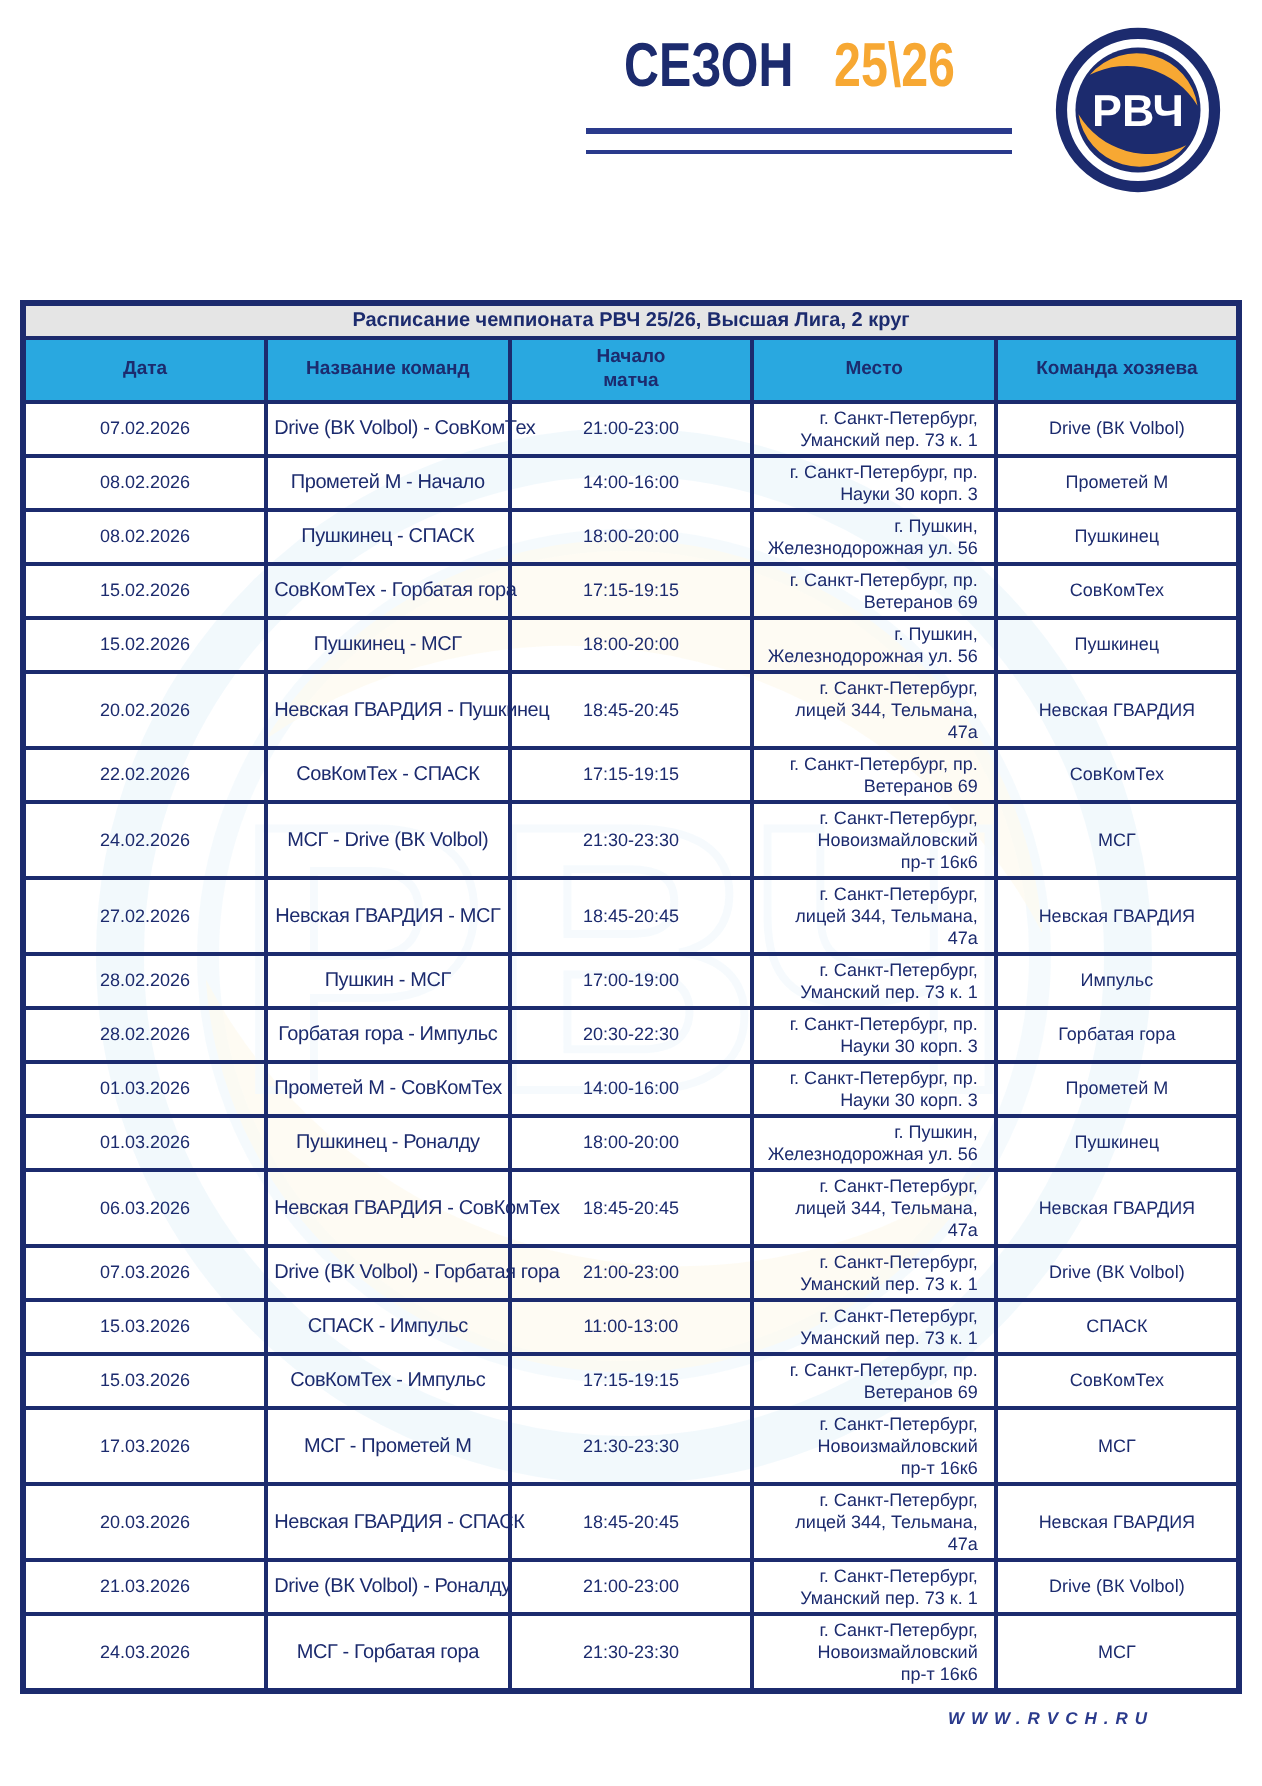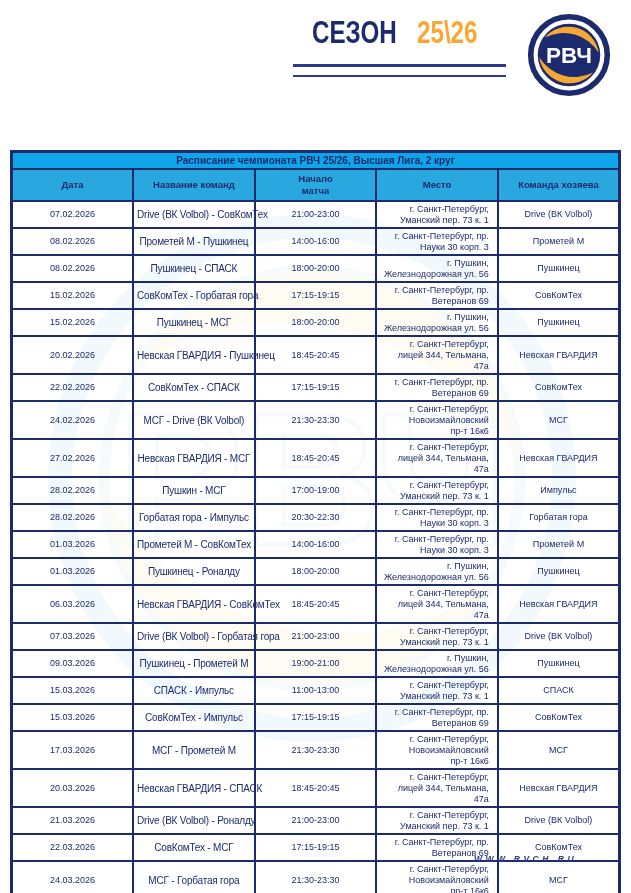--- a/index.html
+++ b/index.html
@@ -41,21 +41,21 @@
     border:3px solid #1C2B6E;
     background:transparent;
   }
   table.schedule td,table.schedule th{
     border:2px solid #1C2B6E;
     color:#1C2B6E;
     vertical-align:middle;
     overflow:visible;
   }
   tr.title-row td{
-    background:#0ea5e9;
+    background:#e5e5e5;
     font-weight:bold;font-size:10px;height:13px;
     text-align:center;padding:1px 2px;
   }
   tr.head-row th{
     background:#29A8E0;
     font-weight:700;font-size:9.5px;line-height:12px;
     text-align:center;height:28px;padding:1px 3px;
   }
   tbody td{
     font-size:9px;line-height:11px;
@@ -126,21 +126,21 @@
     <tbody>
         <tr>
           <td class="c0">07.02.2026</td>
           <td class="c1">Drive (ВК Volbol) - СовКомТех</td>
           <td class="c2">21:00-23:00</td>
           <td class="c3">г. Санкт-Петербург, Уманский пер. 73 к. 1</td>
           <td class="c4">Drive (ВК Volbol)</td>
         </tr>
         <tr>
           <td class="c0">08.02.2026</td>
-          <td class="c1">Прометей М - Пушкинец</td>
+          <td class="c1">Прометей М - Начало</td>
           <td class="c2">14:00-16:00</td>
           <td class="c3">г. Санкт-Петербург, пр. Науки 30 корп. 3</td>
           <td class="c4">Прометей М</td>
         </tr>
         <tr>
           <td class="c0">08.02.2026</td>
           <td class="c1">Пушкинец - СПАСК</td>
           <td class="c2">18:00-20:00</td>
           <td class="c3">г. Пушкин, Железнодорожная ул. 56</td>
           <td class="c4">Пушкинец</td>
@@ -227,27 +227,20 @@
           <td class="c4">Невская ГВАРДИЯ</td>
         </tr>
         <tr>
           <td class="c0">07.03.2026</td>
           <td class="c1">Drive (ВК Volbol) - Горбатая гора</td>
           <td class="c2">21:00-23:00</td>
           <td class="c3">г. Санкт-Петербург, Уманский пер. 73 к. 1</td>
           <td class="c4">Drive (ВК Volbol)</td>
         </tr>
         <tr>
-          <td class="c0">09.03.2026</td>
-          <td class="c1">Пушкинец - Прометей М</td>
-          <td class="c2">19:00-21:00</td>
-          <td class="c3">г. Пушкин, Железнодорожная ул. 56</td>
-          <td class="c4">Пушкинец</td>
-        </tr>
-        <tr>
           <td class="c0">15.03.2026</td>
           <td class="c1">СПАСК - Импульс</td>
           <td class="c2">11:00-13:00</td>
           <td class="c3">г. Санкт-Петербург, Уманский пер. 73 к. 1</td>
           <td class="c4">СПАСК</td>
         </tr>
         <tr>
           <td class="c0">15.03.2026</td>
           <td class="c1">СовКомТех - Импульс</td>
           <td class="c2">17:15-19:15</td>
@@ -271,27 +264,20 @@
           <td class="c4">Невская ГВАРДИЯ</td>
         </tr>
         <tr>
           <td class="c0">21.03.2026</td>
           <td class="c1">Drive (ВК Volbol) - Роналду</td>
           <td class="c2">21:00-23:00</td>
           <td class="c3">г. Санкт-Петербург, Уманский пер. 73 к. 1</td>
           <td class="c4">Drive (ВК Volbol)</td>
         </tr>
         <tr>
-          <td class="c0">22.03.2026</td>
-          <td class="c1">СовКомТех - МСГ</td>
-          <td class="c2">17:15-19:15</td>
-          <td class="c3">г. Санкт-Петербург, пр. Ветеранов 69</td>
-          <td class="c4">СовКомТех</td>
-        </tr>
-        <tr>
           <td class="c0">24.03.2026</td>
           <td class="c1">МСГ - Горбатая гора</td>
           <td class="c2">21:30-23:30</td>
           <td class="c3">г. Санкт-Петербург, Новоизмайловский
 пр-т 16к6</td>
           <td class="c4">МСГ</td>
         </tr>
       </tbody>
   </table>
 

